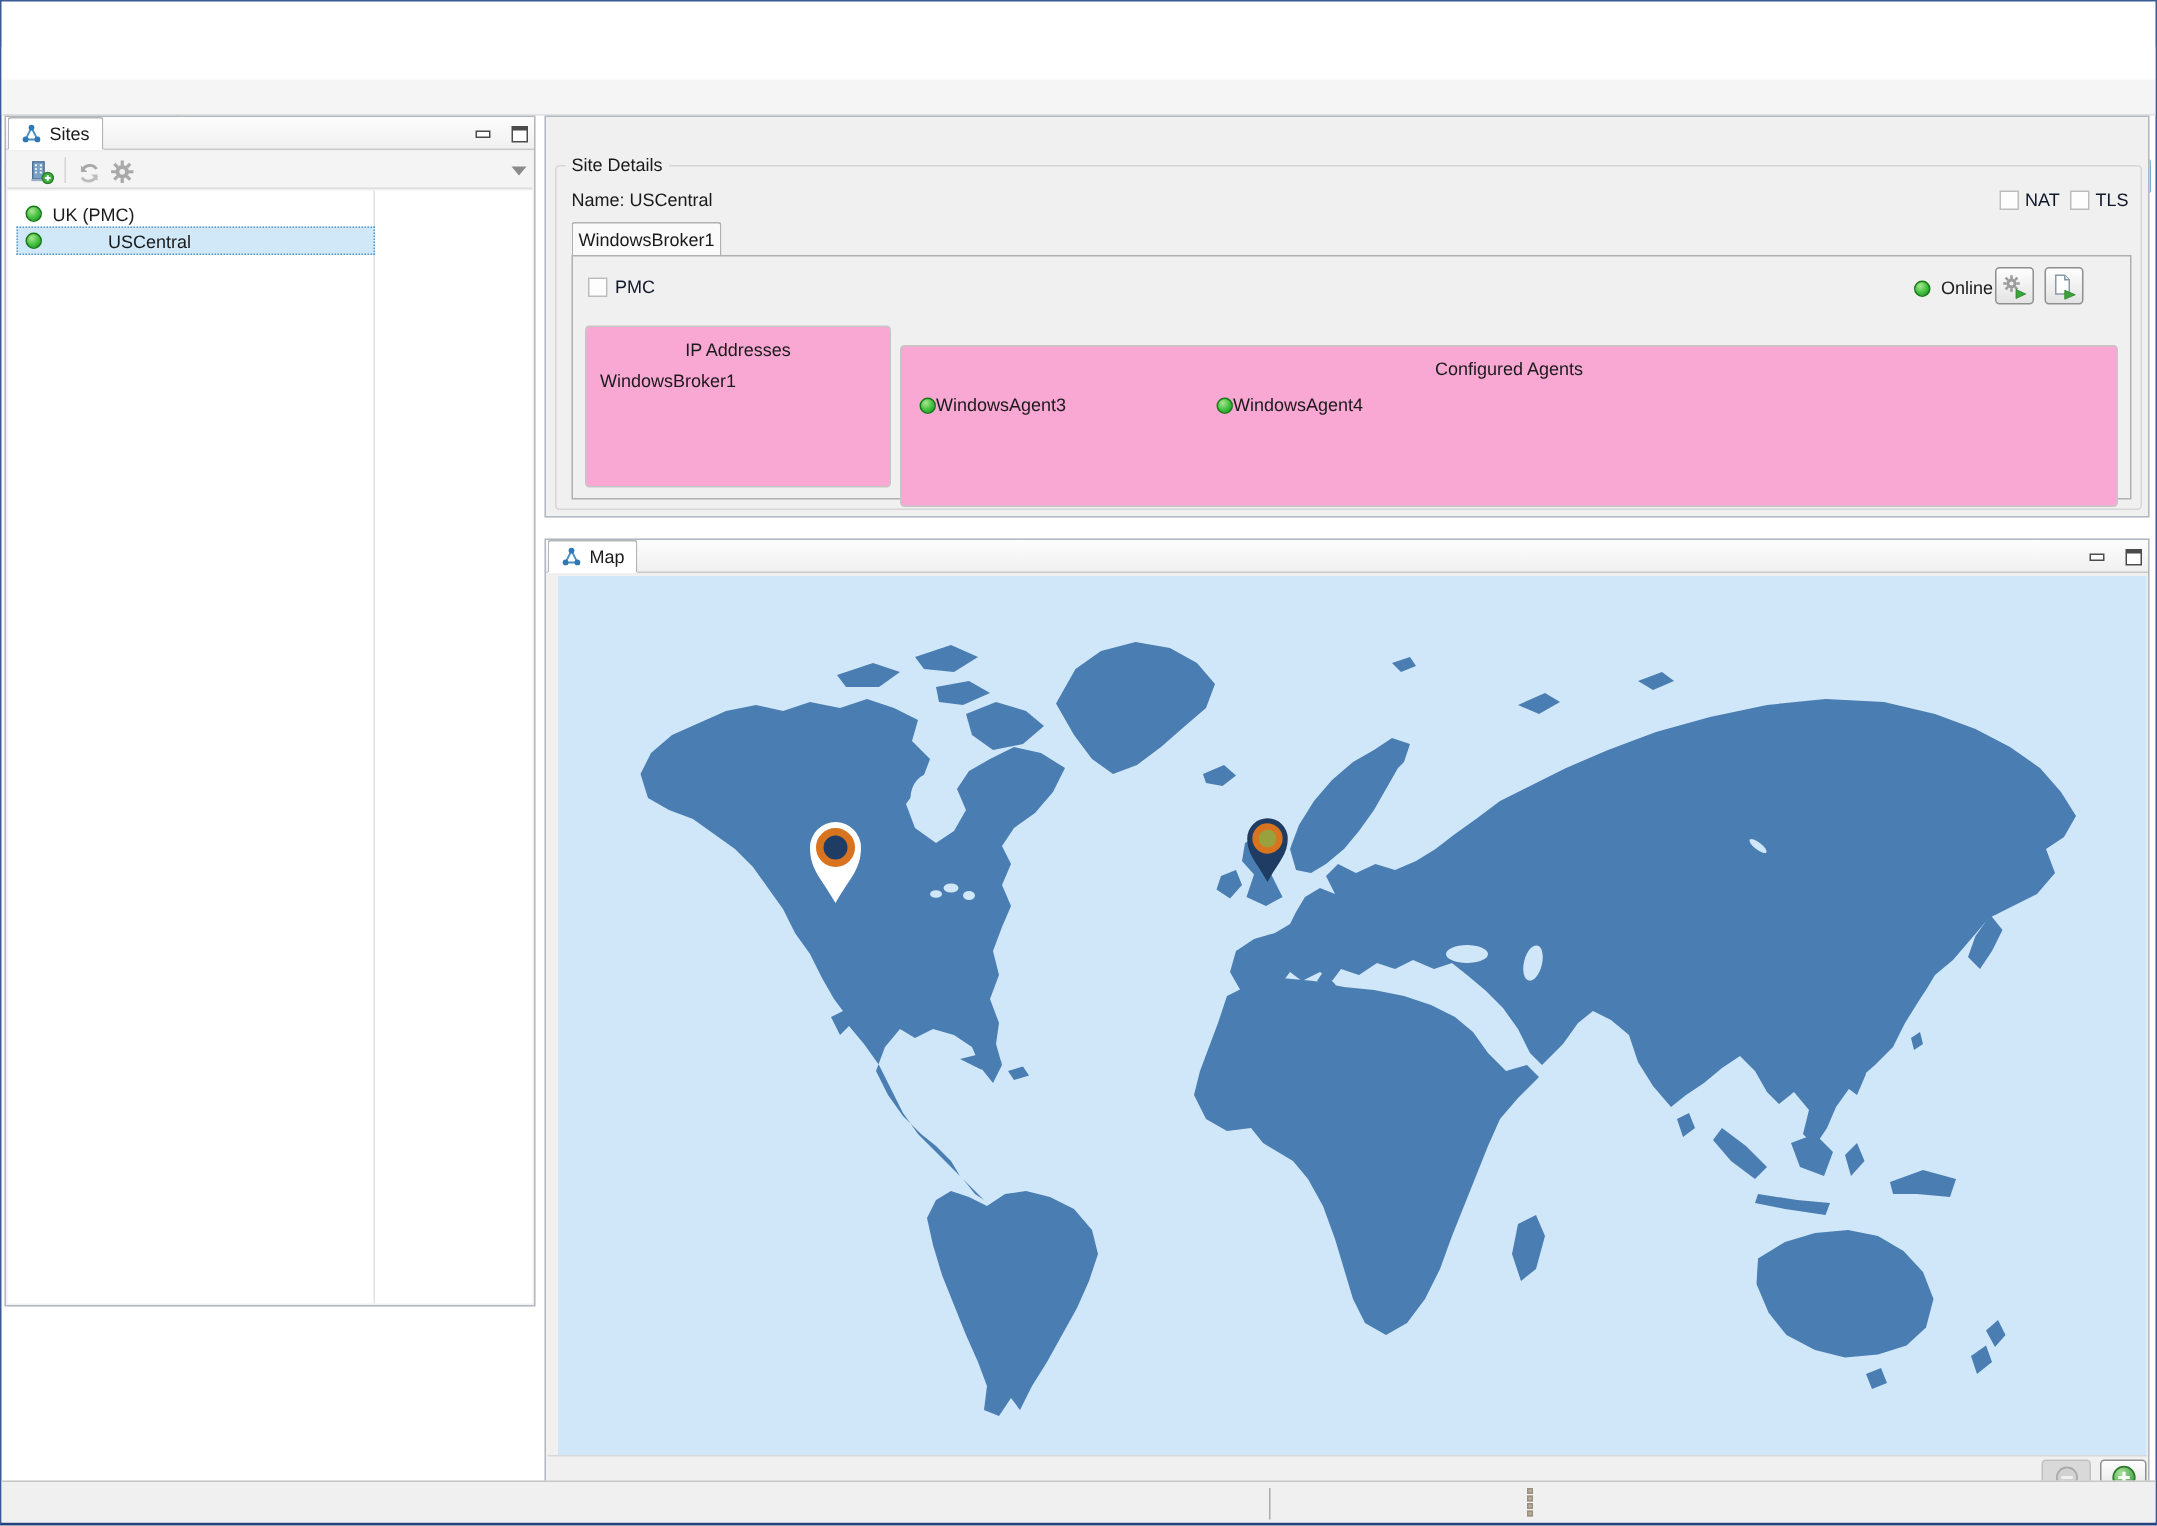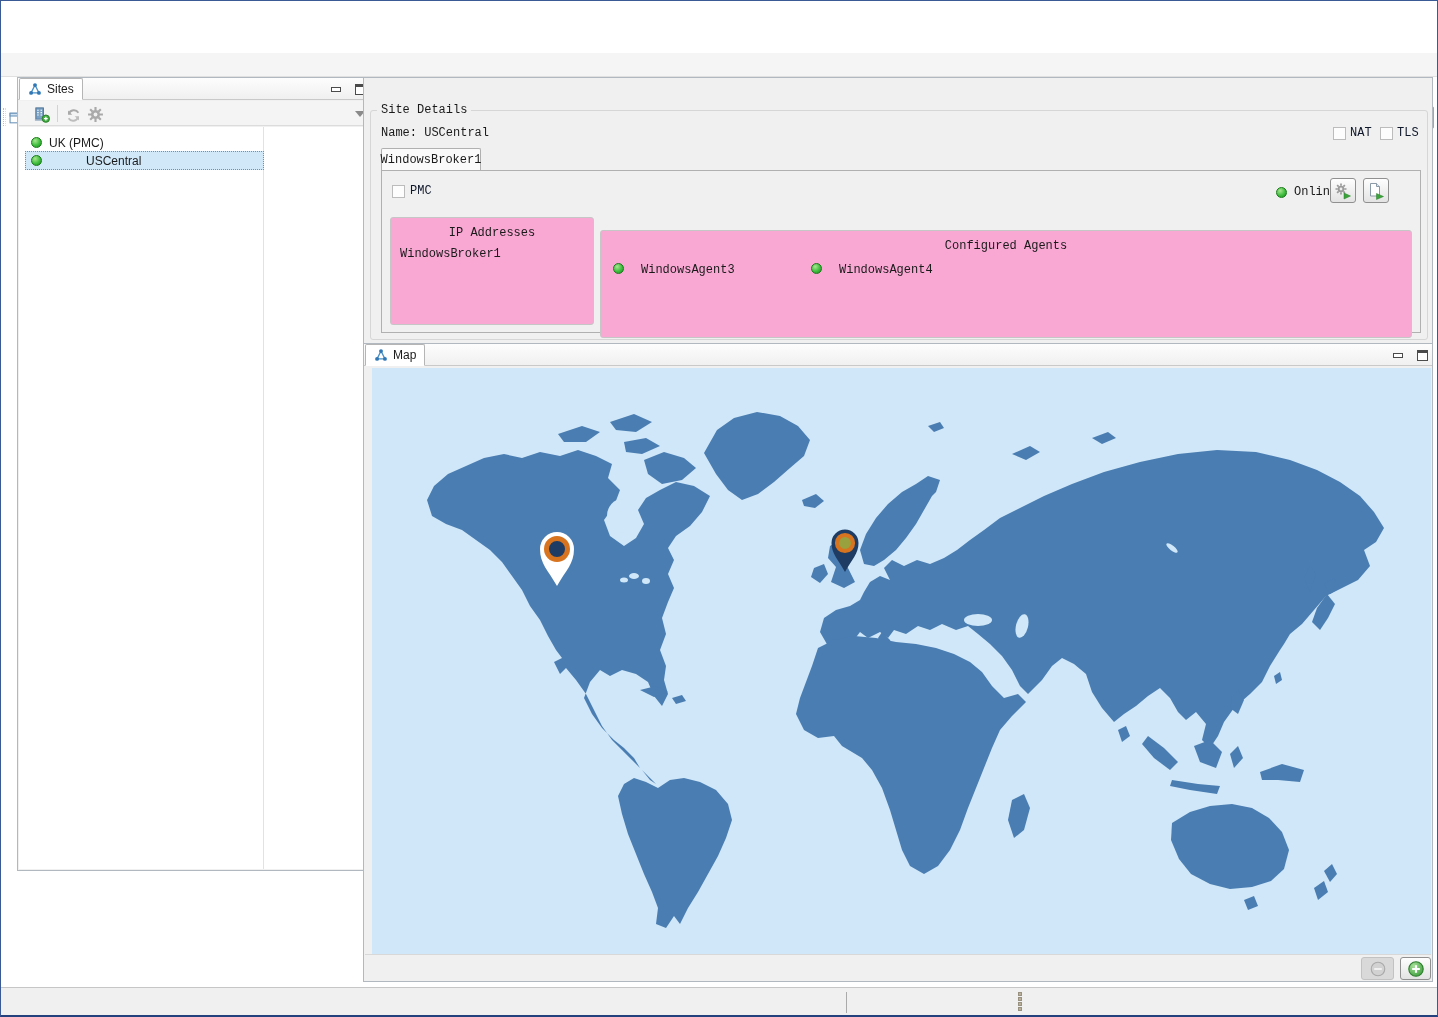--- a/index.html
+++ b/index.html
@@ -38,31 +38,31 @@
   
   .sites-tools{position:absolute;left:1px;right:1px;top:23px;height:25px;background:#f4f4f4;border-bottom:1px solid #dcdcdc;}
   .sico{top:0;width:20px;height:20px;display:flex;align-items:center;justify-content:center;position:absolute;}
   .sico svg{width:17px;height:17px;}
   .sites-list{position:absolute;left:1px;right:1px;top:49px;bottom:1px;background:#fff;}
   .site-row{position:absolute;left:6px;width:239px;height:19px;display:flex;align-items:center;gap:7px;padding-left:6px;}
   .site-row.selected{background:#d1e8f8;outline:1px dotted #5a96c8;outline-offset:-1px;gap:44px;}
   .gdot{width:11px;height:11px;border-radius:50%;background:radial-gradient(circle at 35% 30%,#a9e690,#3fbe3f 55%,#1d8a1d);border:1px solid #157a15;flex:0 0 auto;}
   .tree-line{position:absolute;top:0;bottom:0;border-left:1px solid #e2e2e2;}
   
-  .groupbox{position:absolute;border:1px solid #d6d6d6;border-radius:3px;font-family:Liberation Mono, monospace;}
+  .groupbox{position:absolute;border:1px solid #d6d6d6;border-radius:3px;}
   .groupbox.inner{border-color:#c6c6c6;background:#f9a8d4;}
   .gb-label{position:absolute;top:-8px;left:6px;background:#f0f0f0;padding:0 4px;}
   .gb-title-center{position:absolute;left:0;right:0;top:8px;text-align:center;}
   .cb{width:13px;height:13px;background:#fff;border:1px solid #ababab;display:inline-block;}
   .cb.disabled{border-color:#bcbcbc;background:#fdfdfd;}
   .dim{color:#0f172a;}
   .sbtn{position:absolute;width:26px;height:25px;border:1px solid #909090;border-radius:3px;background:linear-gradient(#fefefe,#e3e3e3);display:flex;align-items:center;justify-content:center;}
   .sbtn svg{width:18px;height:18px;}
   .sbtn.disabled{border-color:#c2c2c2;background:#d9d9d9;}
-  .agent{position:absolute;display:flex;align-items:flex-start;gap:17px;}
+  .agent{position:absolute;display:flex;align-items:center;gap:0;}
   
   .mapwrap{position:absolute;background:#cfe7f8;overflow:hidden;}
   .mapwrap svg{display:block;width:100%;height:100%;}
   .map-strip{position:absolute;background:#f0f0f0;border-top:1px solid #d8d8d8;}
   
   .statusbar{left:0;top:986px;width:100%;height:29px;background:#f0f0f0;border-top:1px solid #c6c6c6;}
   .sb-sep{left:845px;top:990px;height:21px;border-left:1px solid #aaaaaa;}
   .grip-dot{width:4px;height:4px;background:#b9ae99;border:1px solid #98917f;}
 </style>
 </head>
@@ -181,21 +181,21 @@
     <span class="abs ttoggle">
       <svg viewBox="0 0 16 16" style="width:15px;height:15px;">
           <path d="M8 3.5 3.5 12.5h9z" fill="none" stroke="#4a90c4" stroke-width="1.5"></path>
           <circle cx="8" cy="3.5" r="2.2" fill="#2f77b5"></circle>
           <circle cx="3.5" cy="12.5" r="2.2" fill="#2f77b5"></circle>
           <circle cx="12.5" cy="12.5" r="2.2" fill="#2f77b5"></circle>
         </svg>
     </span>
   </div>
 
-  <div class="abs panel" style="left:2px;top:76px;width:354px;height:794px;margin-left:14px;">
+  <div class="abs panel" style="left:2px;top:76px;width:354px;height:794px;">
     <div class="phead">
       <div class="vtab" style="left:1px;">
         <svg viewBox="0 0 16 16">
             <path d="M8 3.5 3.5 12.5h9z" fill="none" stroke="#4a90c4" stroke-width="1.5"></path>
             <circle cx="8" cy="3.5" r="2.2" fill="#2f77b5"></circle>
             <circle cx="3.5" cy="12.5" r="2.2" fill="#2f77b5"></circle>
             <circle cx="12.5" cy="12.5" r="2.2" fill="#2f77b5"></circle>
           </svg>
         <span>Sites</span>
       </div>
@@ -311,21 +311,21 @@
           </div>
           <div class="agent" style="left:210px;top:32px;">
             <span class="gdot"></span>
             <span>WindowsAgent4</span>
           </div>
         </div>
       </div>
     </div>
   </div>
 
-  <div class="abs panel" style="left:362px;top:342px;width:1070px;height:639px;text-decoration:underline;">
+  <div class="abs panel" style="left:362px;top:358px;width:1070px;height:639px;text-decoration:underline;">
     <div class="phead">
       <div class="vtab" style="left:1px;">
         <svg viewBox="0 0 16 16">
             <path d="M8 3.5 3.5 12.5h9z" fill="none" stroke="#4a90c4" stroke-width="1.5"></path>
             <circle cx="8" cy="3.5" r="2.2" fill="#2f77b5"></circle>
             <circle cx="3.5" cy="12.5" r="2.2" fill="#2f77b5"></circle>
             <circle cx="12.5" cy="12.5" r="2.2" fill="#2f77b5"></circle>
           </svg>
         <span>Map</span>
       </div>

